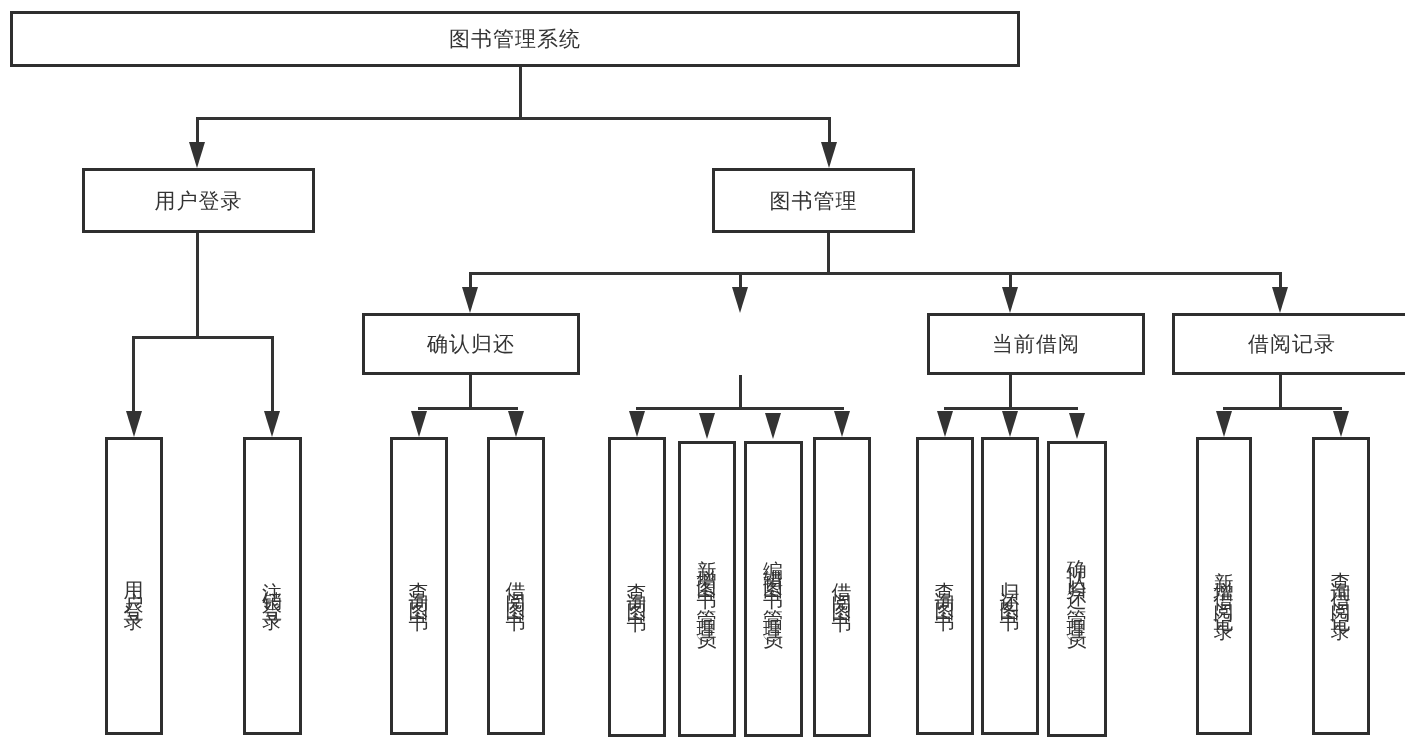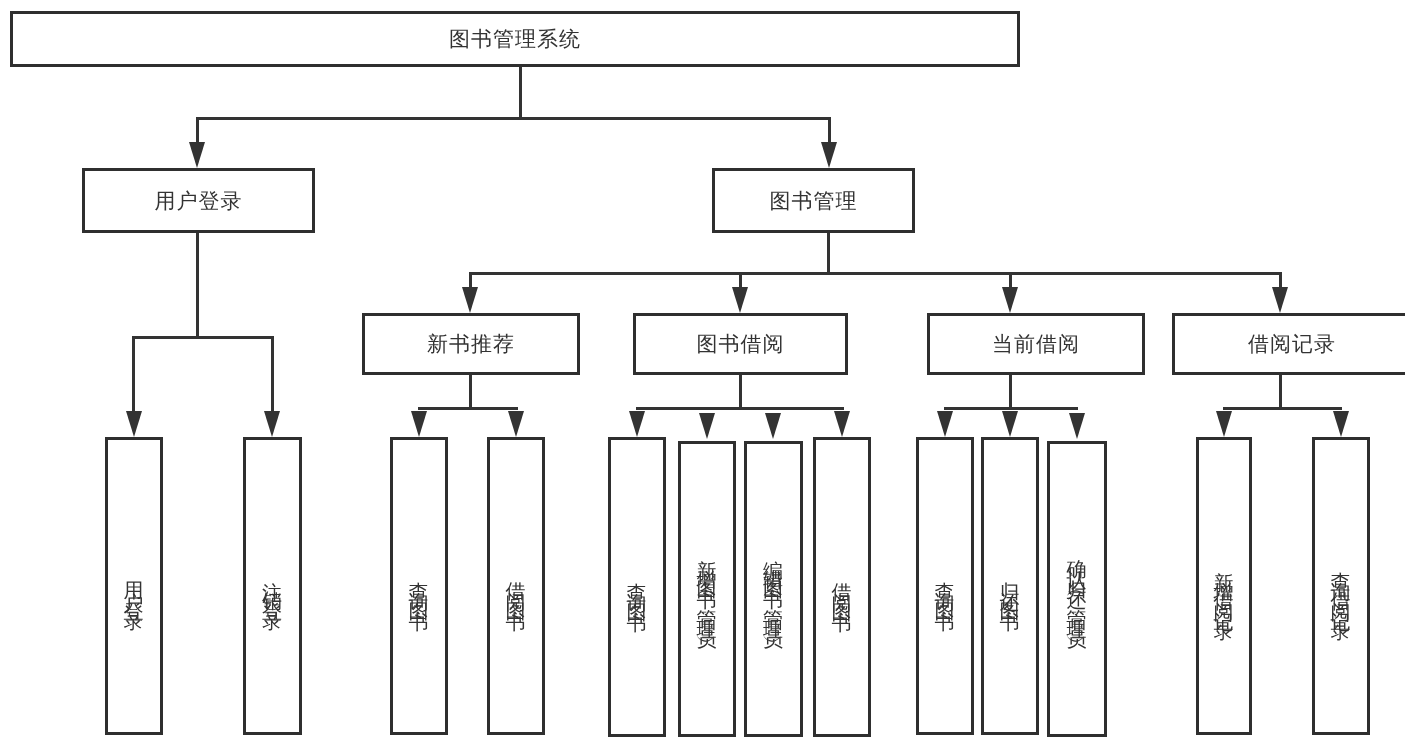--- a/index.html
+++ b/index.html
@@ -97,24 +97,21 @@
   <div class="vl" style="left:469px;  top:272px; height:17px;"></div>
   <div class="ah" style="left:462px;  top:287px;"></div>
   <div class="vl" style="left:739px;  top:272px; height:17px;"></div>
   <div class="ah" style="left:732px;  top:287px;"></div>
   <div class="vl" style="left:1009px; top:272px; height:17px;"></div>
   <div class="ah" style="left:1002px; top:287px;"></div>
   <div class="vl" style="left:1279px; top:272px; height:17px;"></div>
   <div class="ah" style="left:1272px; top:287px;"></div>
 
   <div class="box" style="left:362px; top:313px; width:218px; height:62px;">
-    <span class="h-label">新书推荐</span>
-  </div>
-  <div class="box" style="left:633px; top:313px; width:215px; height:62px;">
-    <span class="h-label">图书借阅</span>
+    <span class="h-label">确认归还</span>
   </div>
   <div class="box" style="left:902px; top:313px; width:218px; height:62px;margin-left:25px;">
     <span class="h-label">当前借阅</span>
   </div>
   <div class="box" style="left:1172px; top:313px; width:240px; height:62px;">
     <span class="h-label">借阅记录</span>
   </div>
 
   <div class="vl" style="left:469px; top:375px; height:34px;"></div>
   <div class="hl" style="left:418px; top:407px; width:100px;"></div>

